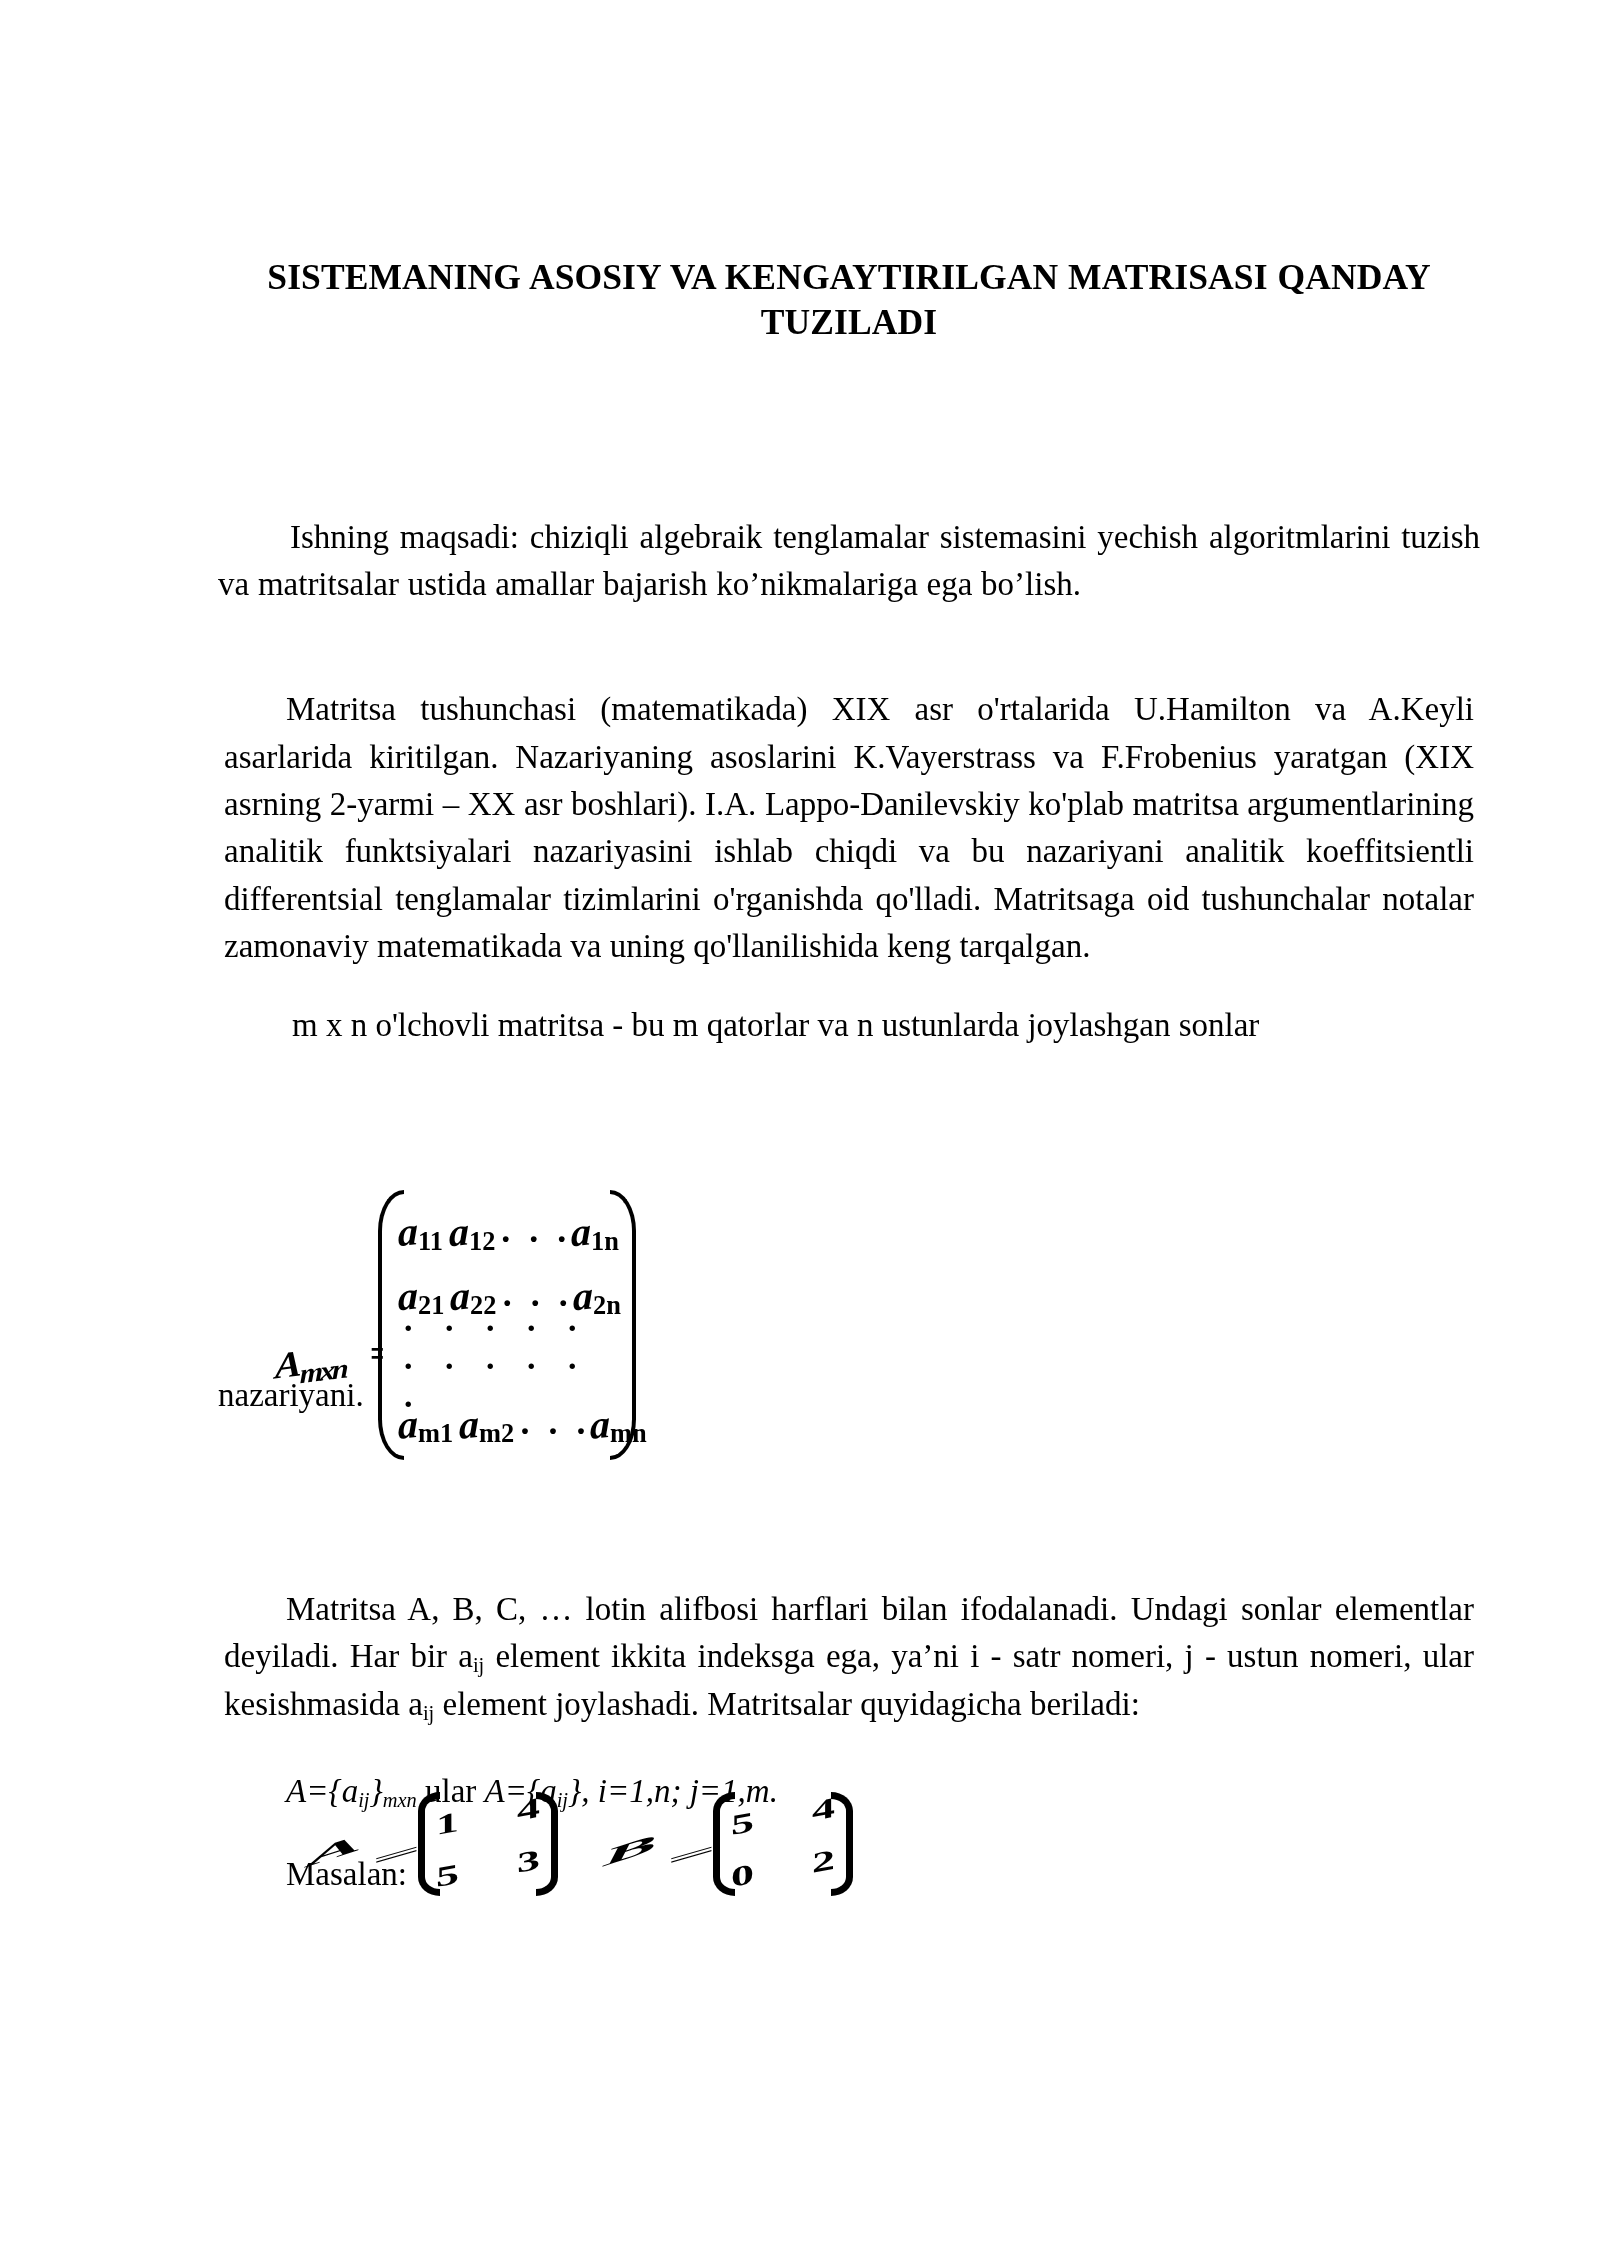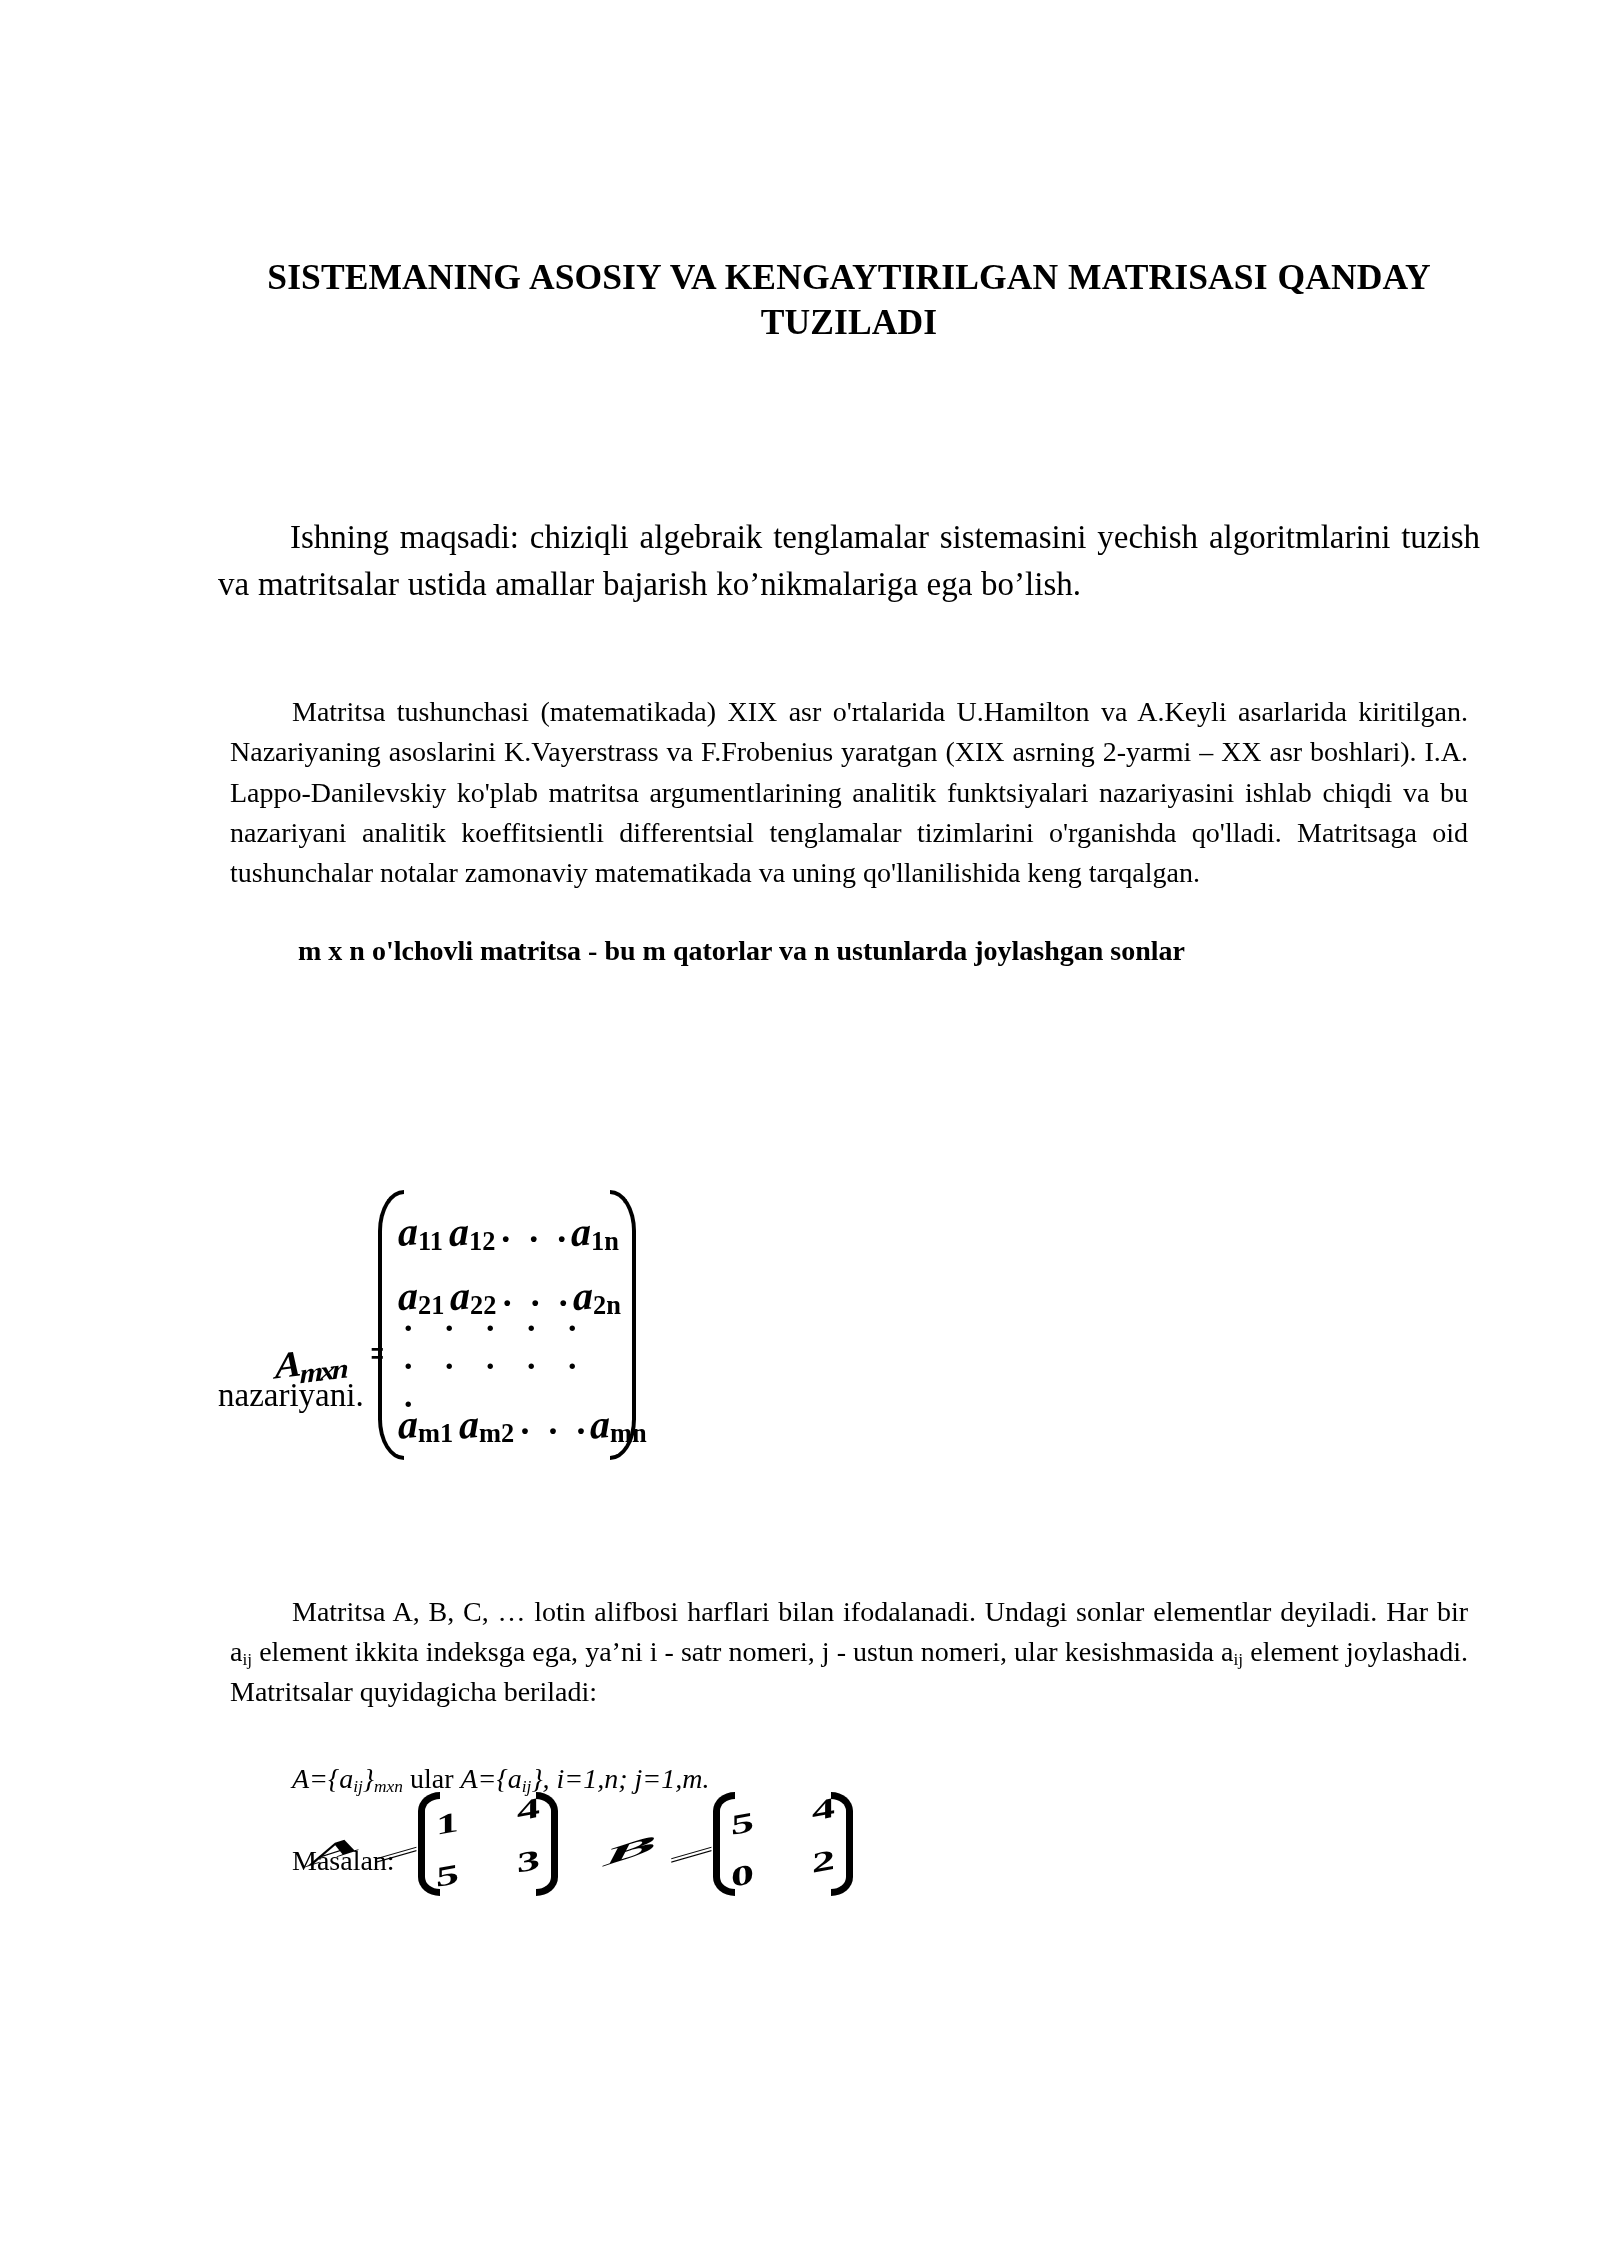--- a/index.html
+++ b/index.html
@@ -50,29 +50,29 @@
     padding-top: 168px;
     font-size: 33px;
     line-height: 1.43;
     text-align: justify;
     text-indent: 72px;
     word-spacing: 0.5px;
   }
 
   
   .body-para {
-    margin: 12px;
-    font-size: 28px;
+    margin: 6px;
+    font-size: 33px;
     line-height: 1.435;
     text-align: justify;
     text-indent: 62px;
   }
 
   .p-history { padding-top: 72px; }
-  .p-mxn     { padding-top: 26px; text-indent: 68px; font-weight: bold; }
+  .p-mxn     { padding-top: 26px; text-indent: 68px; }
 
   .p-letters { padding-top: 8px; text-indent: 62px; }
   .p-final   { padding-top: 32px; text-indent: 62px; }
 
   .no-indent { text-indent: 0; }
 
   sub {
     font-size: 0.62em;
     vertical-align: -0.22em;
     line-height: 0;

